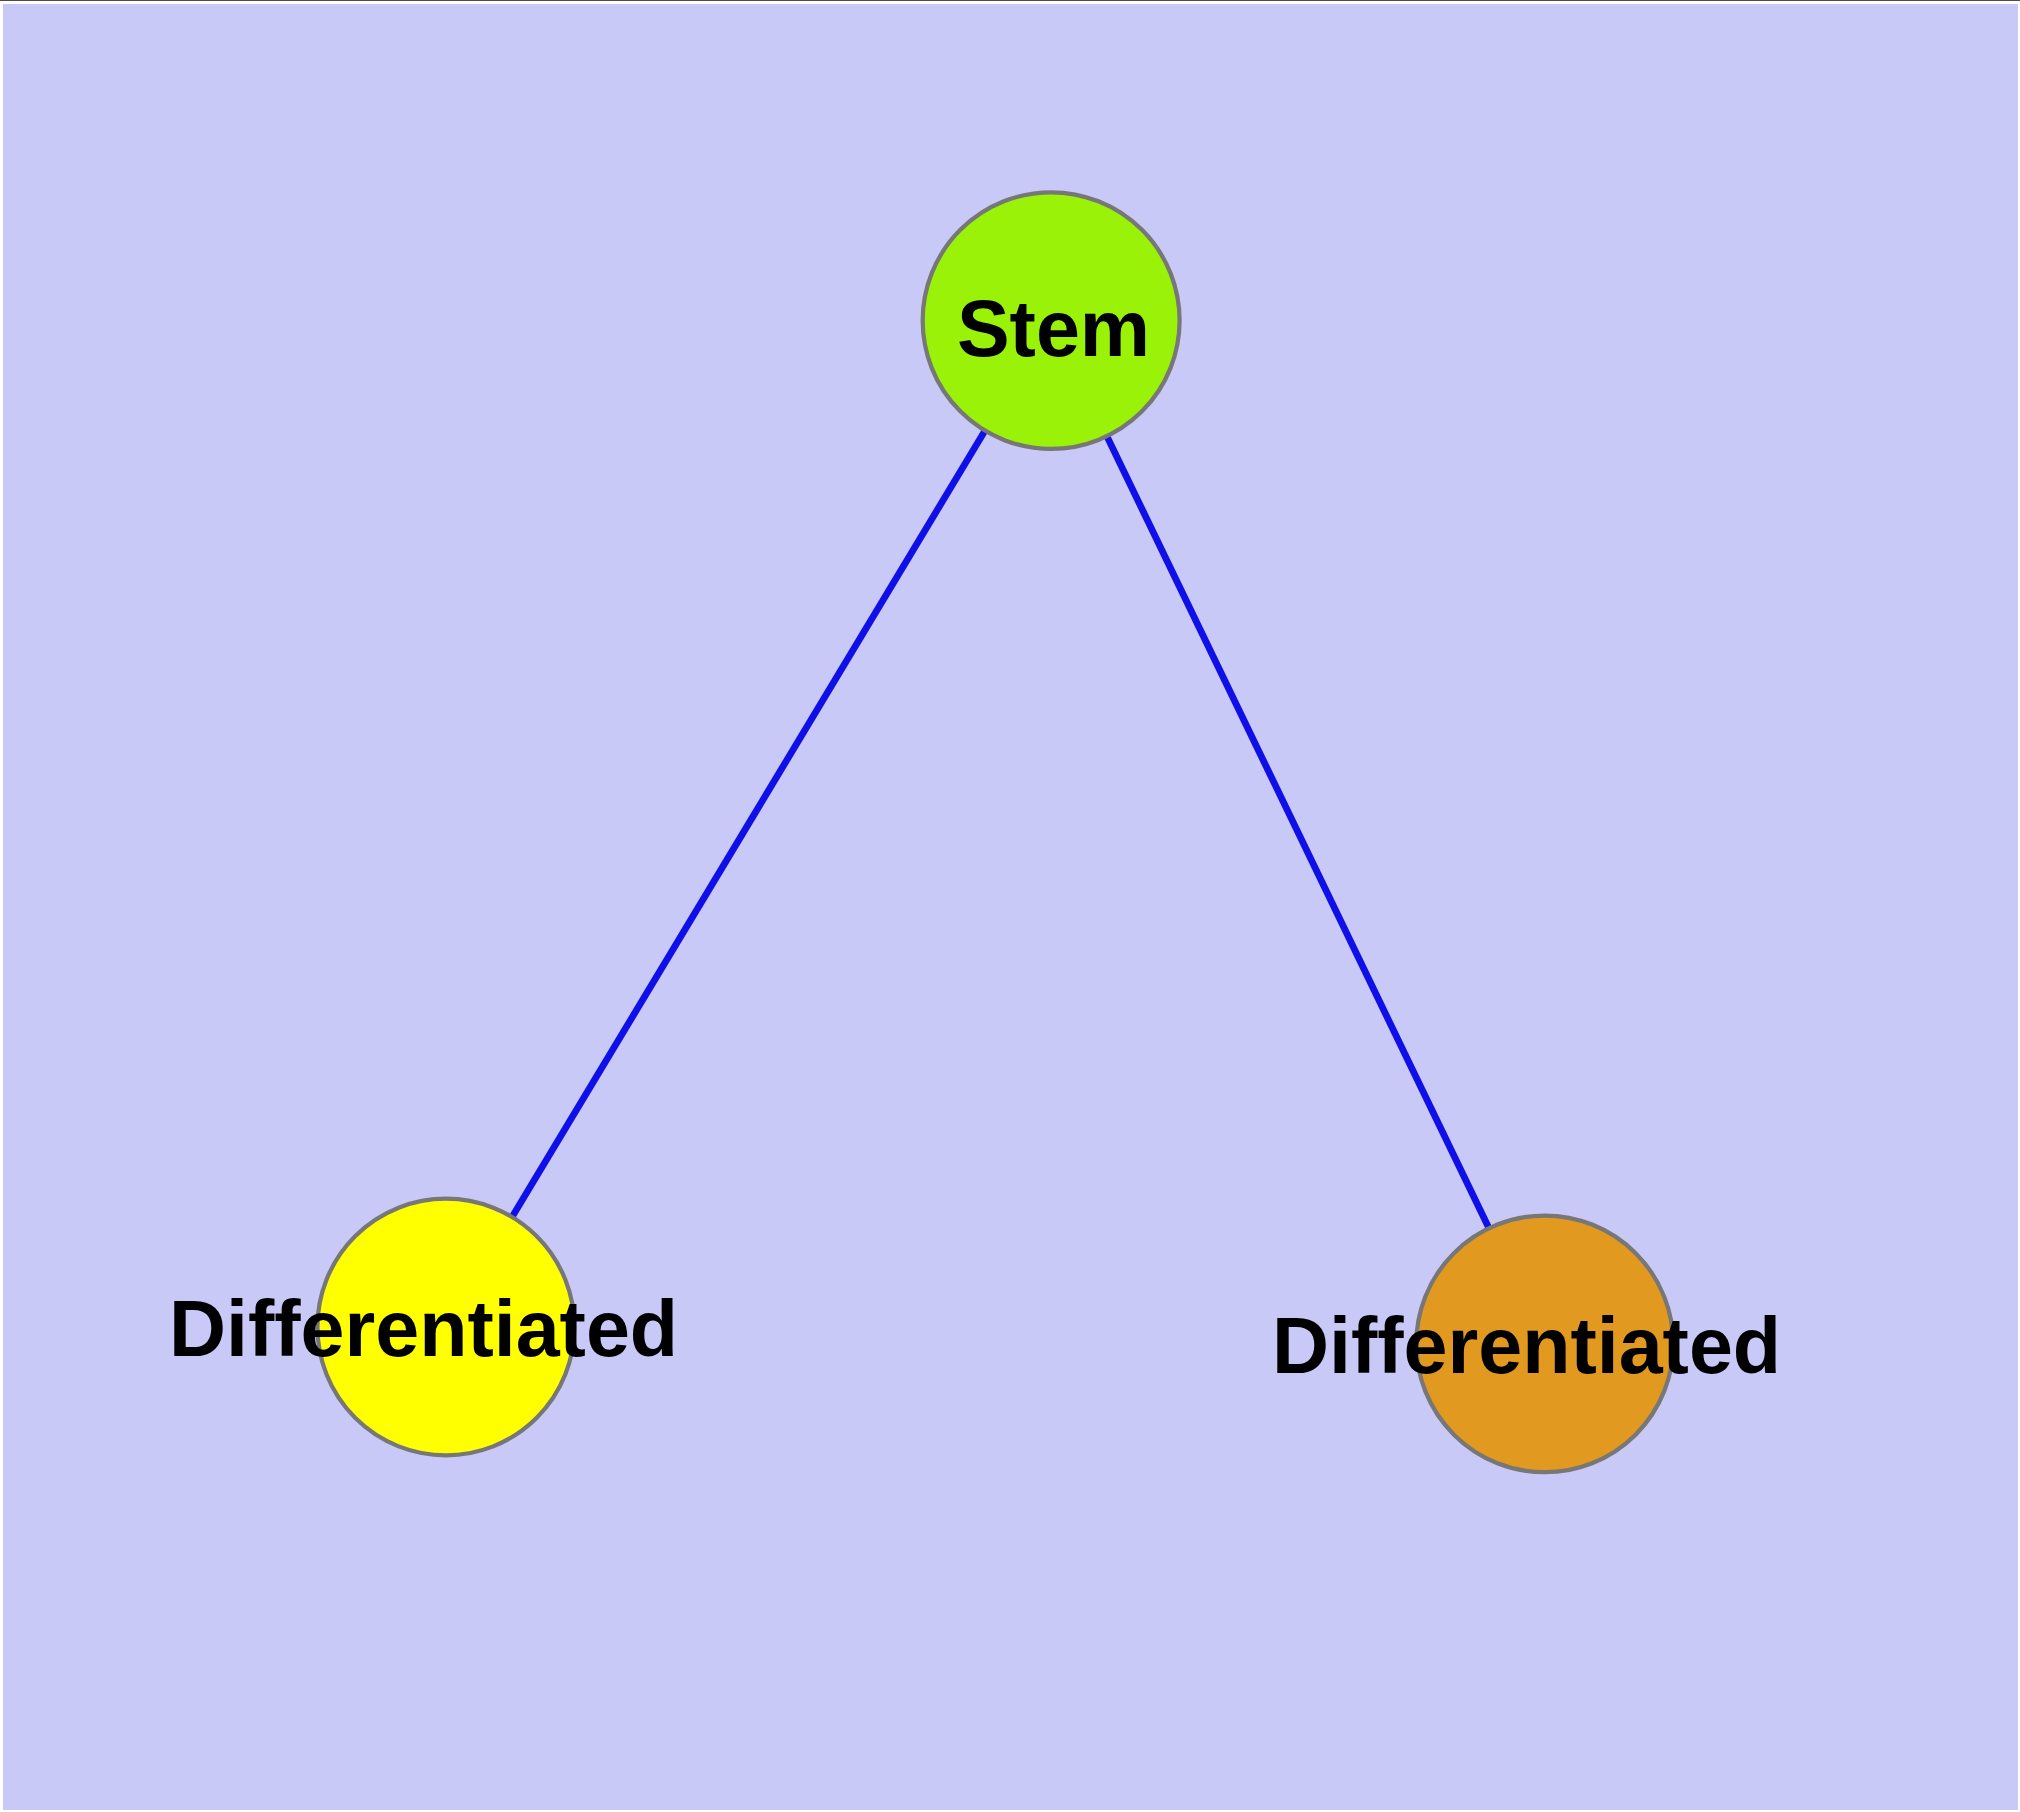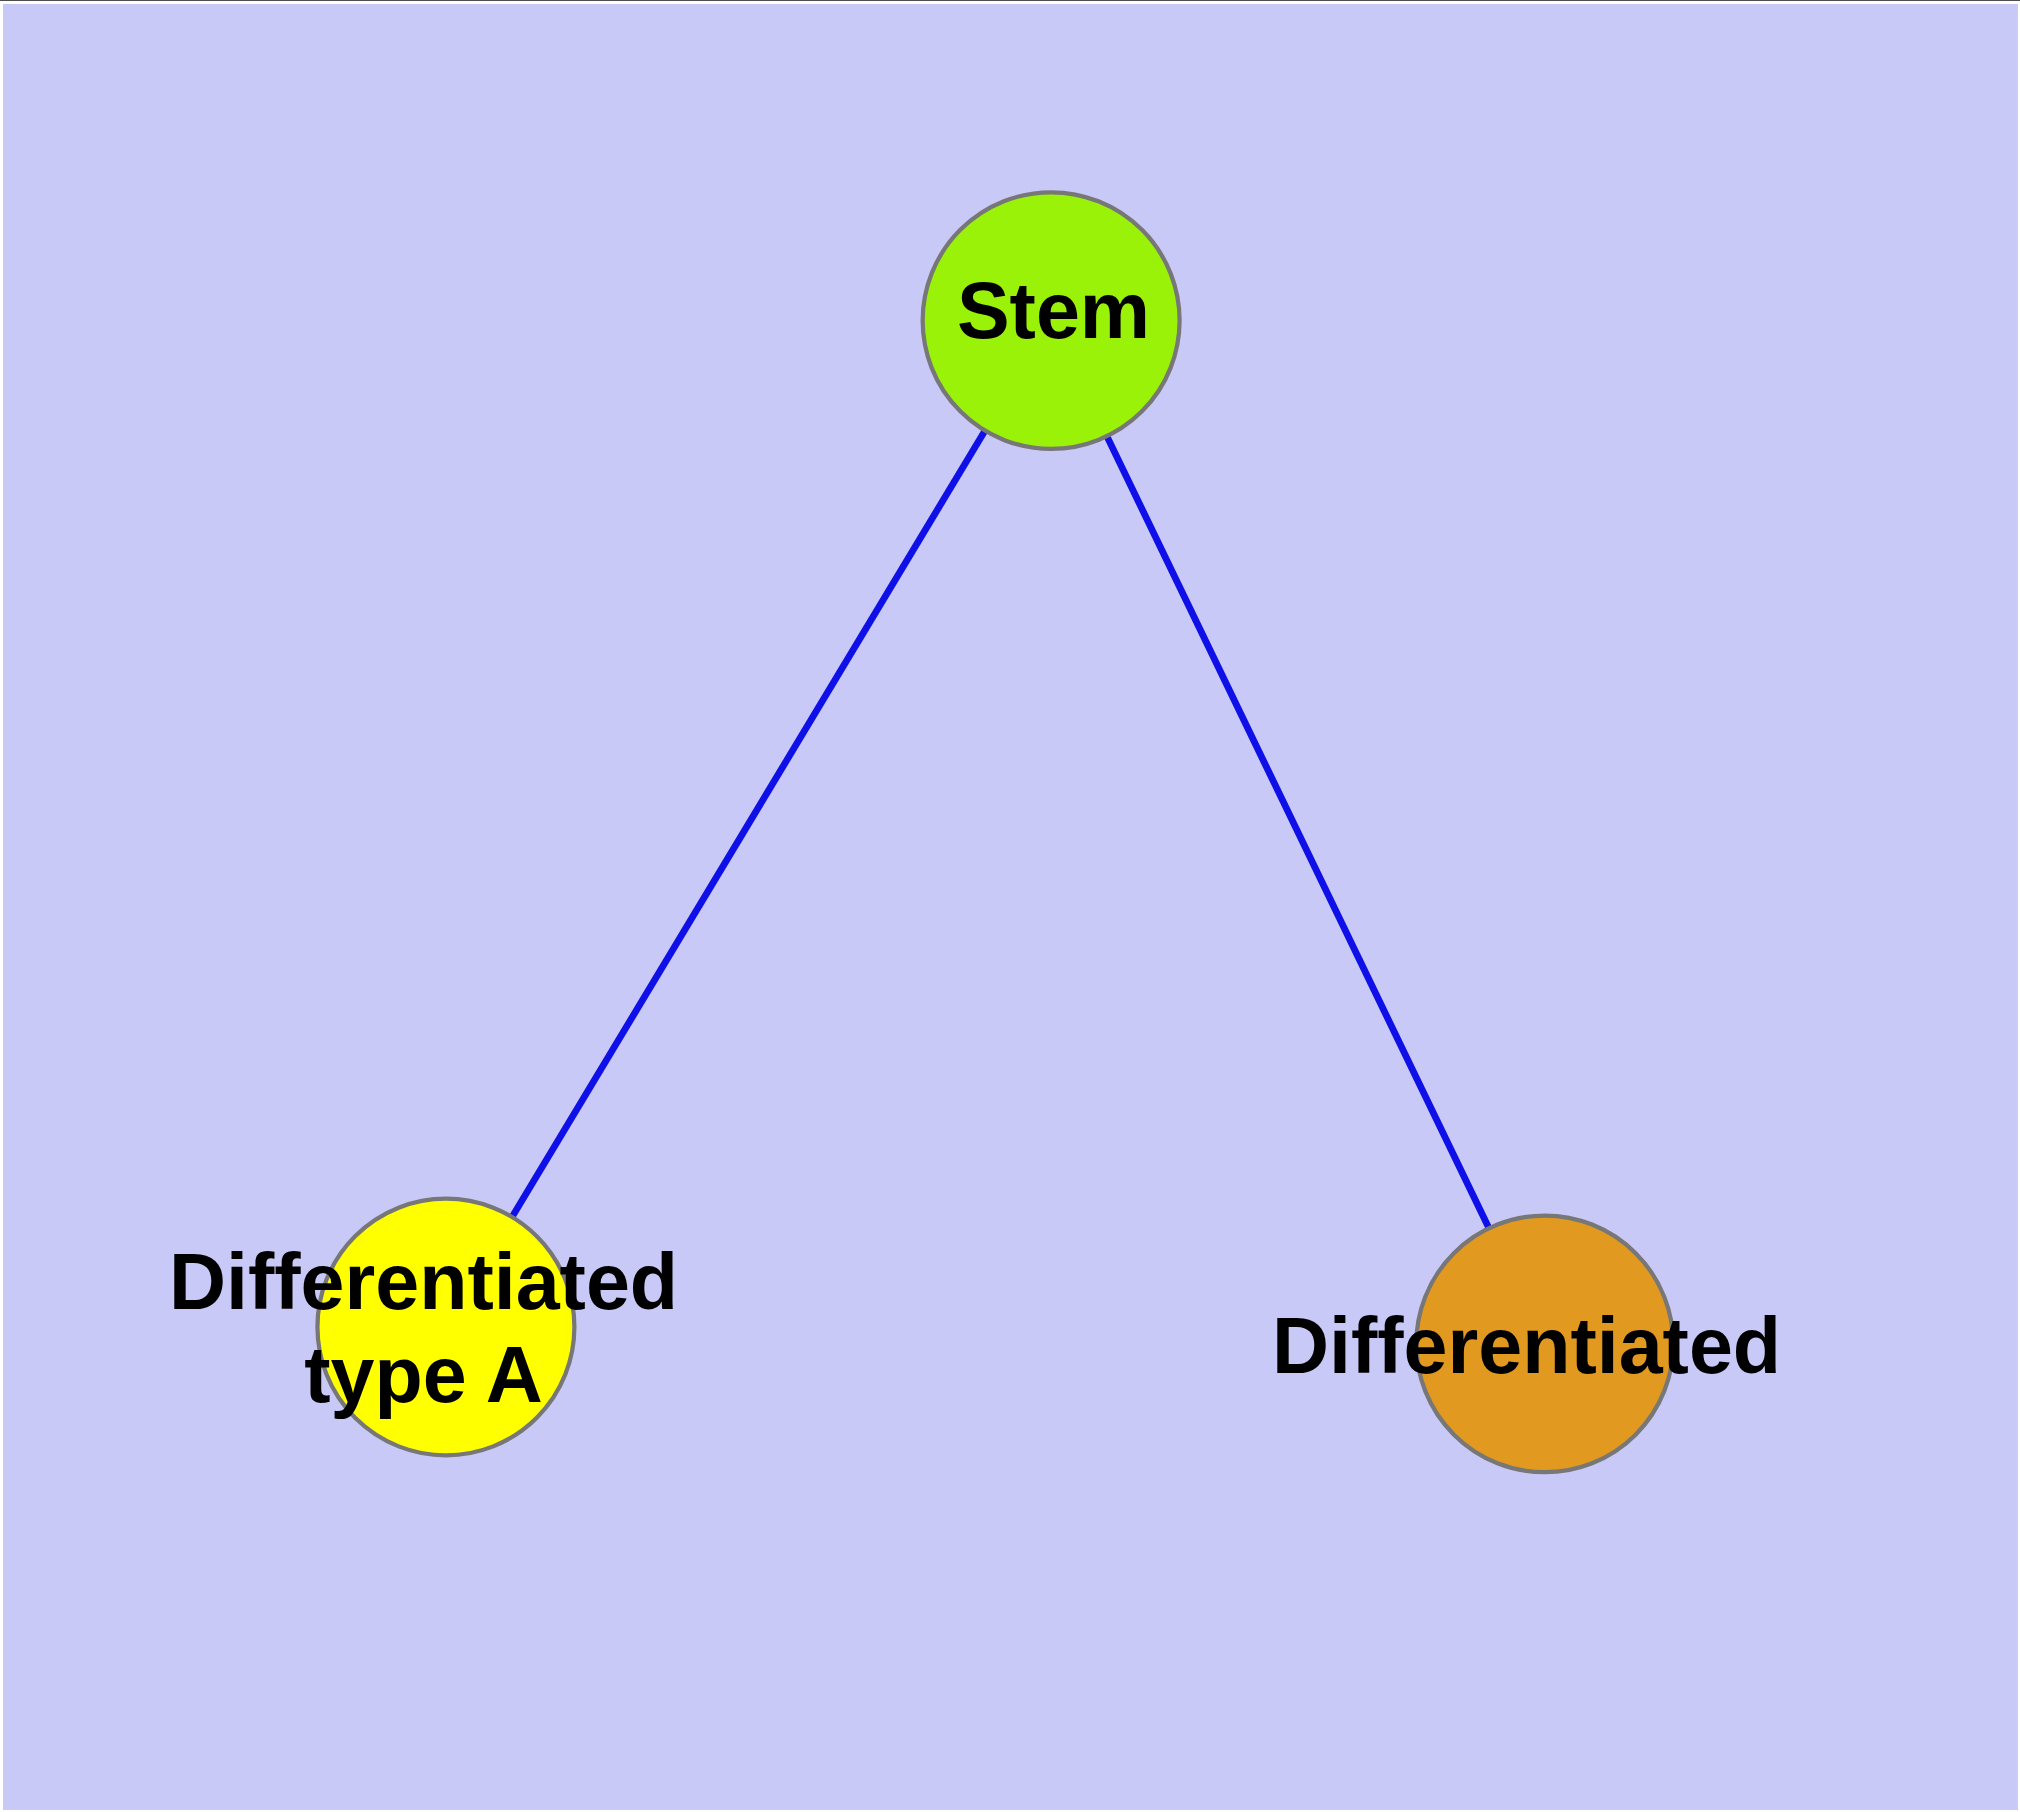--- a/index.html
+++ b/index.html
@@ -52,21 +52,21 @@
     font-size: 79px;
     line-height: 93px;
     text-align: center;
     white-space: nowrap;
     z-index: 2;
     display: flex;
     flex-direction: column;
     align-items: center;
   }
   
-  .label-stem   { left: 1051px; top: 306px;  }
+  .label-stem   { left: 1051px; top: 324px;  }
   .label-type-a { left: 421px;  top: 1324px; }
   .label-type-b { left: 1524px; top: 1341px; }
 </style>
 </head>
 <body>
 
 <div class="frame">
   <div class="canvas">
 
     <svg class="graph-svg" viewBox="0 0 2384 2138" preserveAspectRatio="none">
@@ -78,21 +78,20 @@
       <circle class="node-circle" cx="524" cy="1567" r="152" fill="#ffff00"></circle>
       <circle class="node-circle" cx="1824" cy="1587" r="152" fill="#e2991f"></circle>
     </svg>
 
     <div class="node-label label-stem">
       <span>Stem</span>
     </div>
 
     <div class="node-label label-type-a">
       <span>Differentiated</span>
-      <span>type A</span>
     </div>
 
     <div class="node-label label-type-b">
       <span>Differentiated</span>
     </div>
 
   </div>
 </div>
 
 

